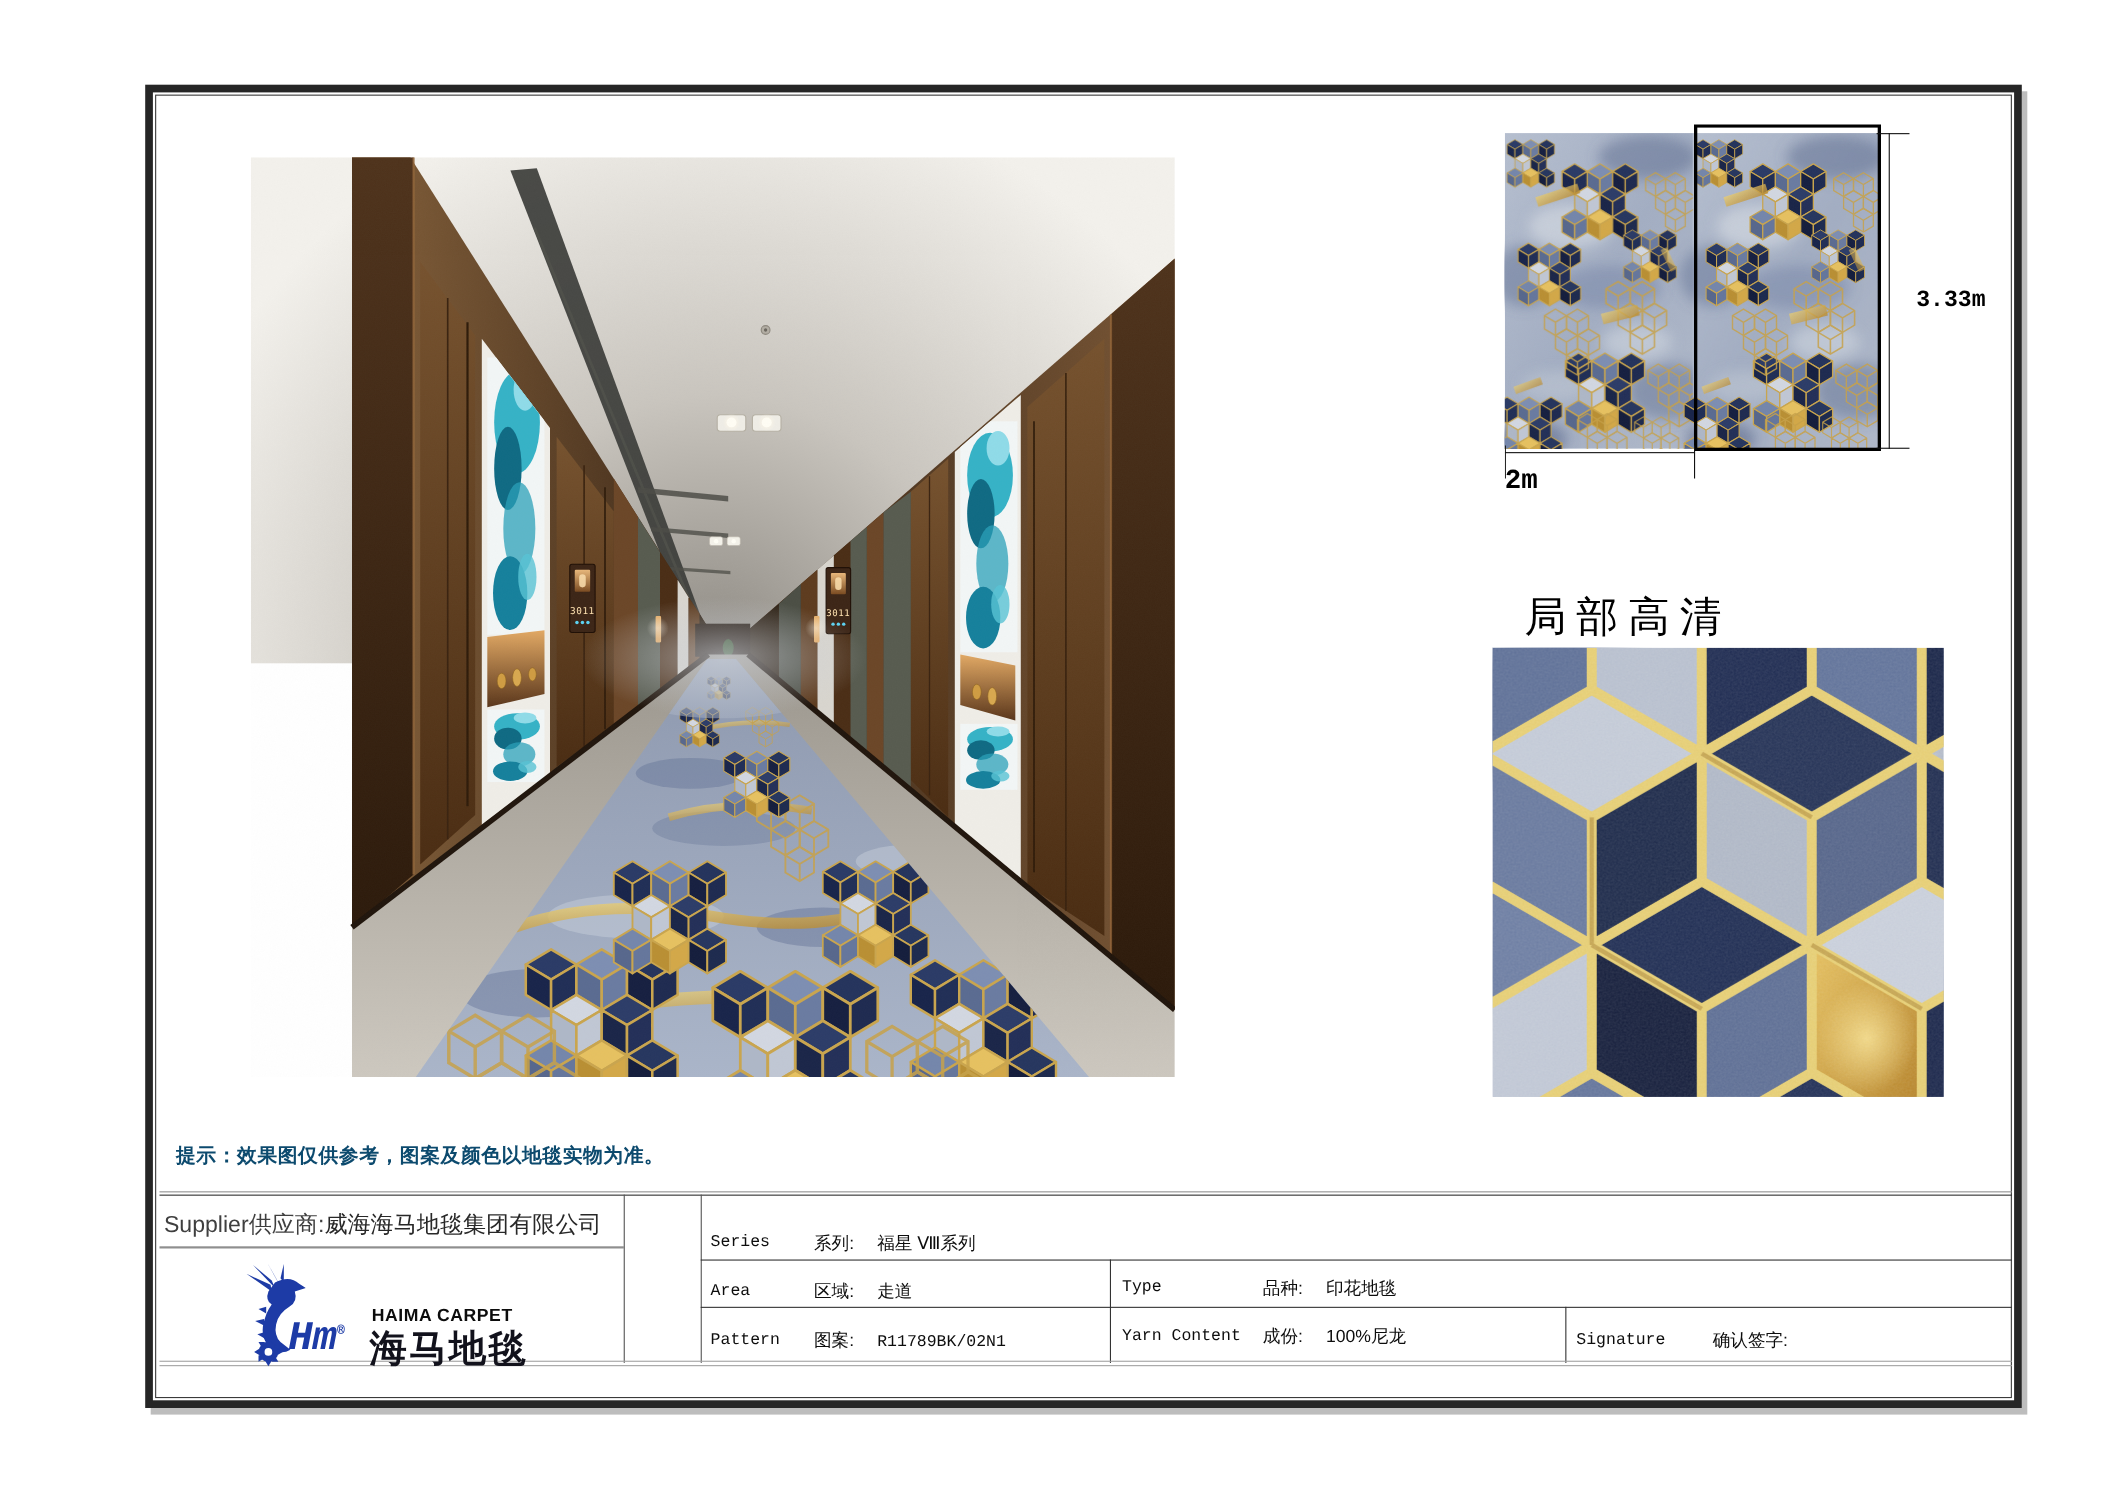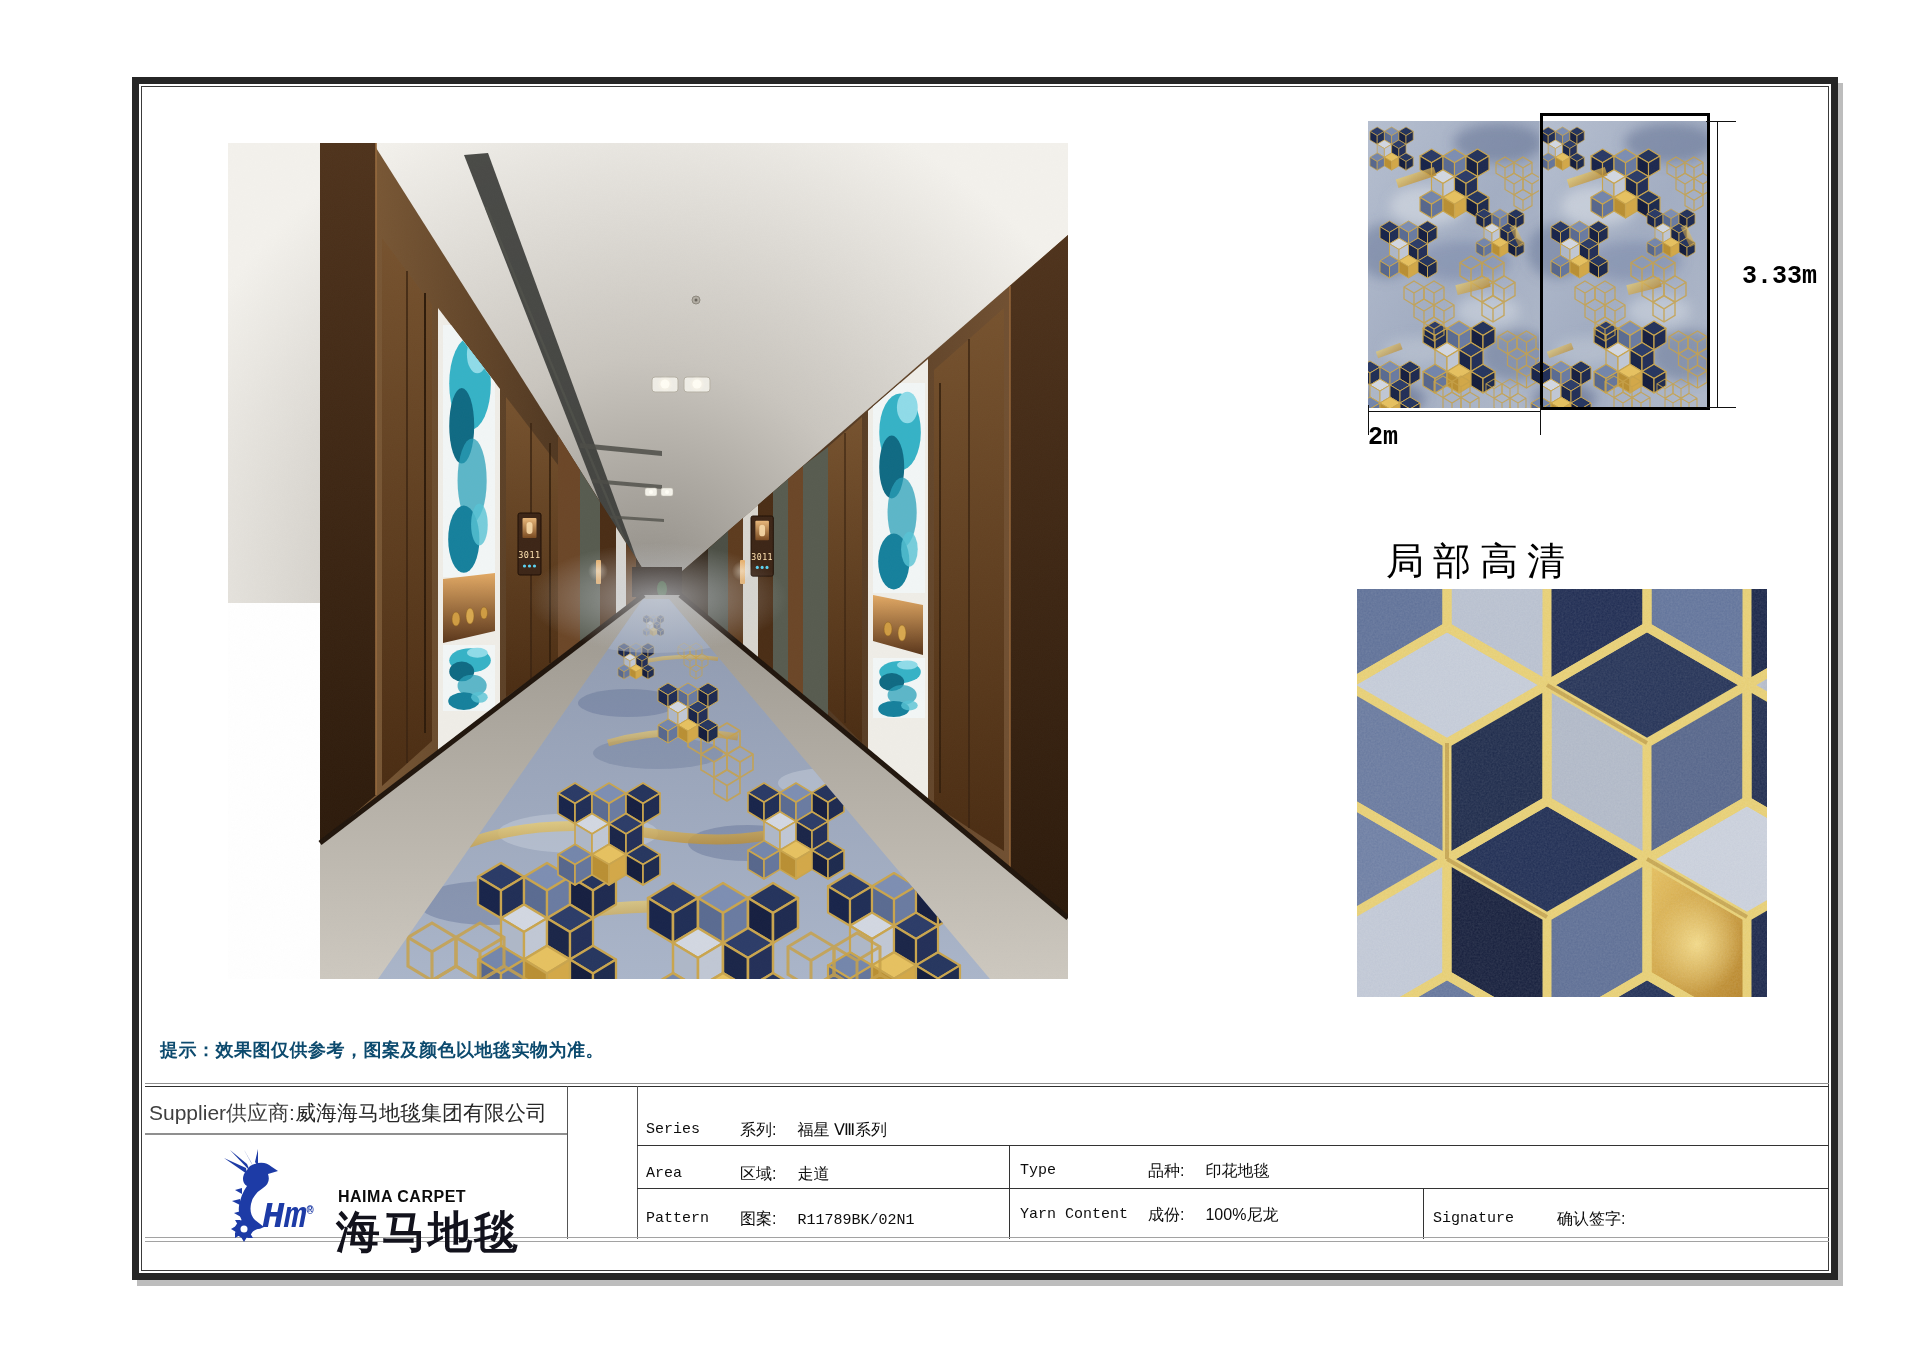--- a/index.html
+++ b/index.html
@@ -12,21 +12,21 @@
   .dim-label{font-family:"Liberation Mono",monospace;font-weight:700;color:#000;}
   .notice{color:#0c4a6e;font-size:18px;font-weight:700;letter-spacing:.5px;}
   .detail-title{font-size:38px;letter-spacing:9px;font-weight:500;color:#000;white-space:nowrap;}
   .spec-en{font-family:"Liberation Mono",monospace;font-size:15px;color:#0d0d0d;white-space:nowrap;}
   .spec-zh{font-size:16px;color:#0d0d0d;white-space:nowrap;}
   .spec-zh .val{margin-left:21px;}
   .mono-val{font-family:"Liberation Mono",monospace;font-size:15px;text-align:center;}
   .supplier-row{font-size:21px;color:#3f3f3f;white-space:nowrap;}
   .supplier-row .co{color:#282828;}
   .brand-en{font-size:16px;font-weight:800;letter-spacing:.5px;color:#0c0c0c;white-space:nowrap;}
-  .brand-zh{font-size:44px;font-weight:900;letter-spacing:2px;color:#12121c;white-space:nowrap;}
+  .brand-zh{font-size:34px;font-weight:900;letter-spacing:2px;color:#12121c;white-space:nowrap;}
   .brand-script{font-family:Liberation Mono, monospace;font-style:italic;font-weight:700;font-size:37px;color:#1d3ba6;}
   .brand-reg{font-size:12px;color:#1d3ba6;font-weight:700;}
   .overlay-rect{border:3px solid #000;}
   .gray2{background:#8f8f8f;height:2px;}
 </style>
 </head>
 <body>
 
 <svg width="0" height="0" style="position:absolute" aria-hidden="true">
 <defs>
@@ -329,21 +329,21 @@
   <use href="#rpt"></use>
   <use href="#rpt" x="171"></use>
   <rect width="342" height="287" filter="url(#grainS)" opacity=".08"></rect>
 </svg>
 
 <div class="abs overlay-rect" style="left:1540px;top:113px;width:164px;height:291px"></div>
 
 <div class="abs" style="left:1717px;top:121px;width:1px;height:287px;background:#111"></div>
 <div class="abs" style="left:1706px;top:121px;width:30px;height:1px;background:#111"></div>
 <div class="abs" style="left:1706px;top:407px;width:30px;height:1px;background:#111"></div>
-<div class="abs dim-label" style="left:1742px;top:262px;font-size:25px">3.33m</div>
+<div class="abs dim-label" style="left:1742px;top:262px;font-size:21px">3.33m</div>
 
 <div class="abs" style="left:1368px;top:411px;width:172px;height:1px;background:#111"></div>
 <div class="abs" style="left:1368px;top:405px;width:1px;height:30px;background:#111"></div>
 <div class="abs" style="left:1540px;top:405px;width:1px;height:30px;background:#111"></div>
 <div class="abs dim-label" style="left:1368px;top:423px;width:172px;font-size:25px">2m</div>
 
 <div class="abs detail-title" style="left:1386px;top:536px">局部高清</div>
 
 <svg class="abs" style="left:1357px;top:589px" width="410" height="408" viewBox="0 0 410 408">
   <defs>

